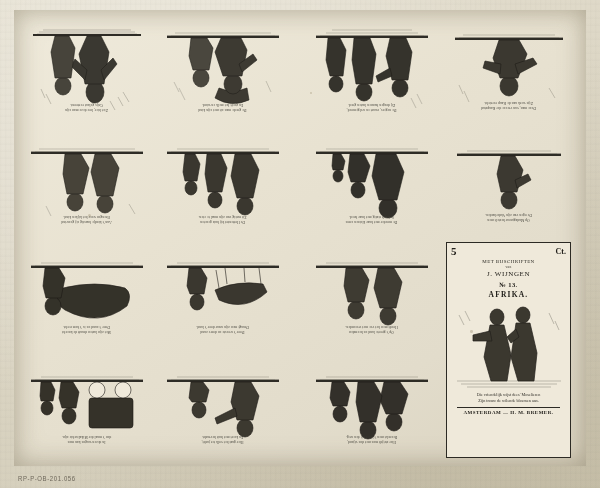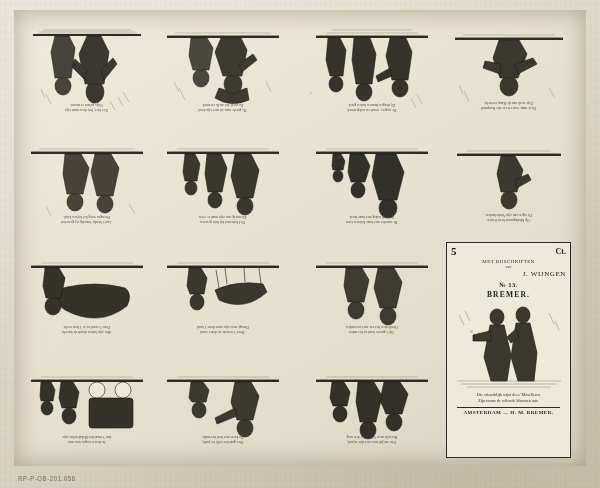--- a/index.html
+++ b/index.html
@@ -138,21 +138,21 @@
     margin-top: 1.5px;
   }
   .tp-small {
     text-align: center;
     font-size: 3.6px;
     letter-spacing: 0.3px;
     color: #3a382f;
     margin-top: 1px;
   }
   .tp-author {
-    text-align: right;
+    text-align: center;
     font-size: 7px;
     letter-spacing: 0.6px;
     color: #23211c;
     margin-top: 1px;
     font-family: "Liberation Serif", serif;
   }
   .tp-no {
     text-align: center;
     font-size: 6.5px;
     letter-spacing: 0.4px;
@@ -572,21 +572,21 @@
 
     <div class="title-panel" style="left:422px; top:228px; width:125px; height:216px;">
       <div class="tp-row">
         <span class="tp-price">5</span>
         <span class="tp-cents">Ct.</span>
       </div>
       <div class="tp-sub">MET BIJSCHRIFTEN</div>
       <div class="tp-small">van</div>
       <div class="tp-author">J. WIJNGEN</div>
       <div class="tp-no">№ 13.</div>
-      <div class="tp-region">BREMER.</div>
+      <div class="tp-region">AFRIKA.</div>
       <div class="tp-art">
         <svg width="117" height="88" viewBox="0 0 117 88">
           <g stroke="#22201b" stroke-width="0.7" fill="#3b382f">
             <ellipse cx="46" cy="16" rx="7" ry="8"></ellipse>
             <path d="M39 24 L33 56 L40 80 L56 80 L60 54 L53 24 Z"></path>
             <path d="M39 30 L22 34 L22 40 L41 40 Z"></path>
             <ellipse cx="72" cy="14" rx="7" ry="8"></ellipse>
             <path d="M65 22 L60 56 L67 80 L83 80 L86 52 L79 22 Z"></path>
             <path d="M65 28 L56 36 L60 42 L68 36 Z"></path>
           </g>

